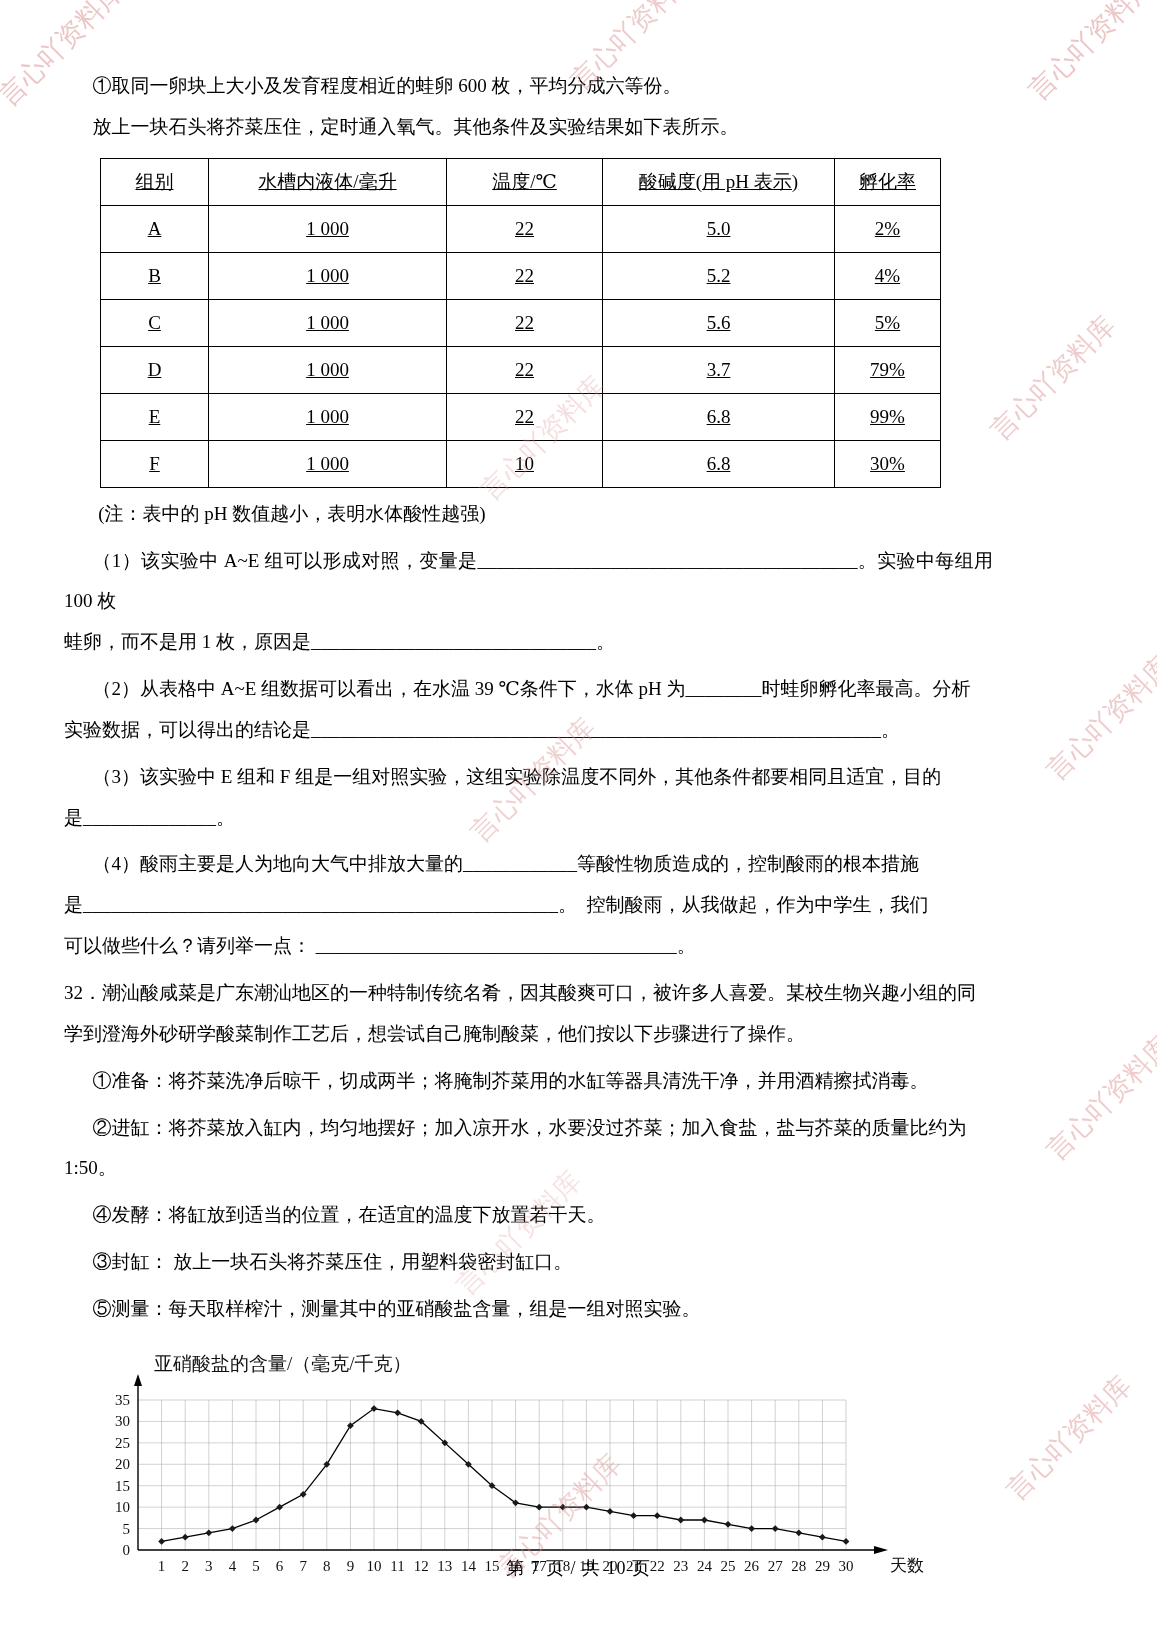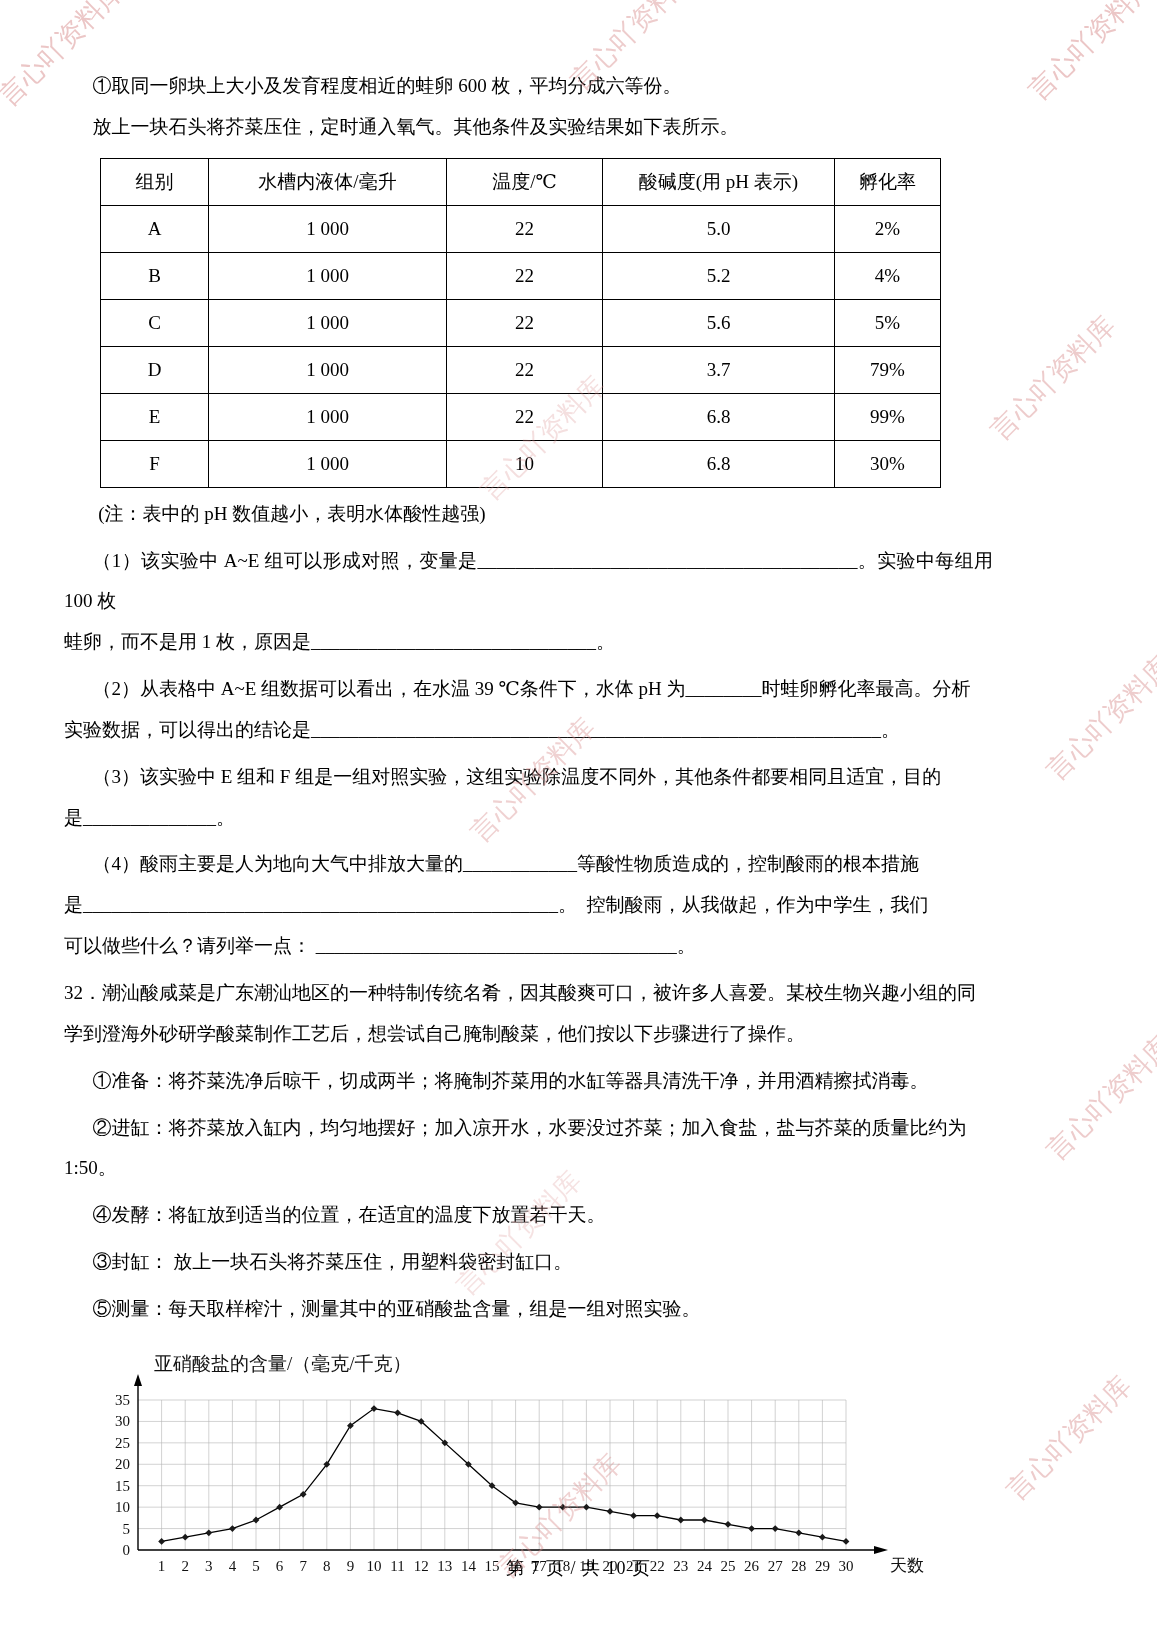--- a/index.html
+++ b/index.html
@@ -17,21 +17,21 @@
     white-space:pre-wrap;
   }
   p.indent{text-indent:1.5em;}
   p.note{text-indent:1.8em;}
   p.q{margin-top:6px;}
   table.data{
     border-collapse:collapse;margin:10px 0 6px 36px;table-layout:fixed;
   }
   table.data th,table.data td{
     border:1px solid #000;text-align:center;font-size:19px;
-    height:46px;padding:0 4px;font-weight:normal;
+    height:46px;padding:0 4px;font-weight:normal;text-decoration:underline;
   }
   .chart{margin:12px 0 0 20px;}
   svg{font-family:"Liberation Serif","DejaVu Serif",serif;}
   .footer{
     position:absolute;bottom:56px;left:0;width:100%;
     text-align:center;font-size:18px;letter-spacing:1px;
   }
   .wm{
     position:absolute;white-space:nowrap;pointer-events:none;
     font-family:"Liberation Sans","DejaVu Sans",sans-serif;

